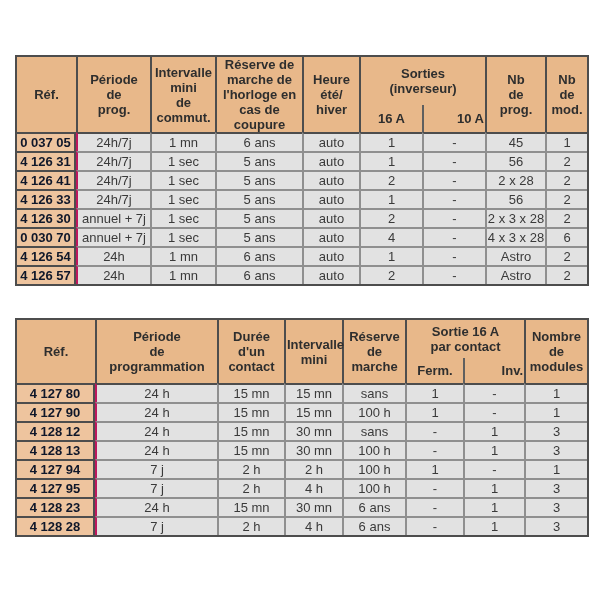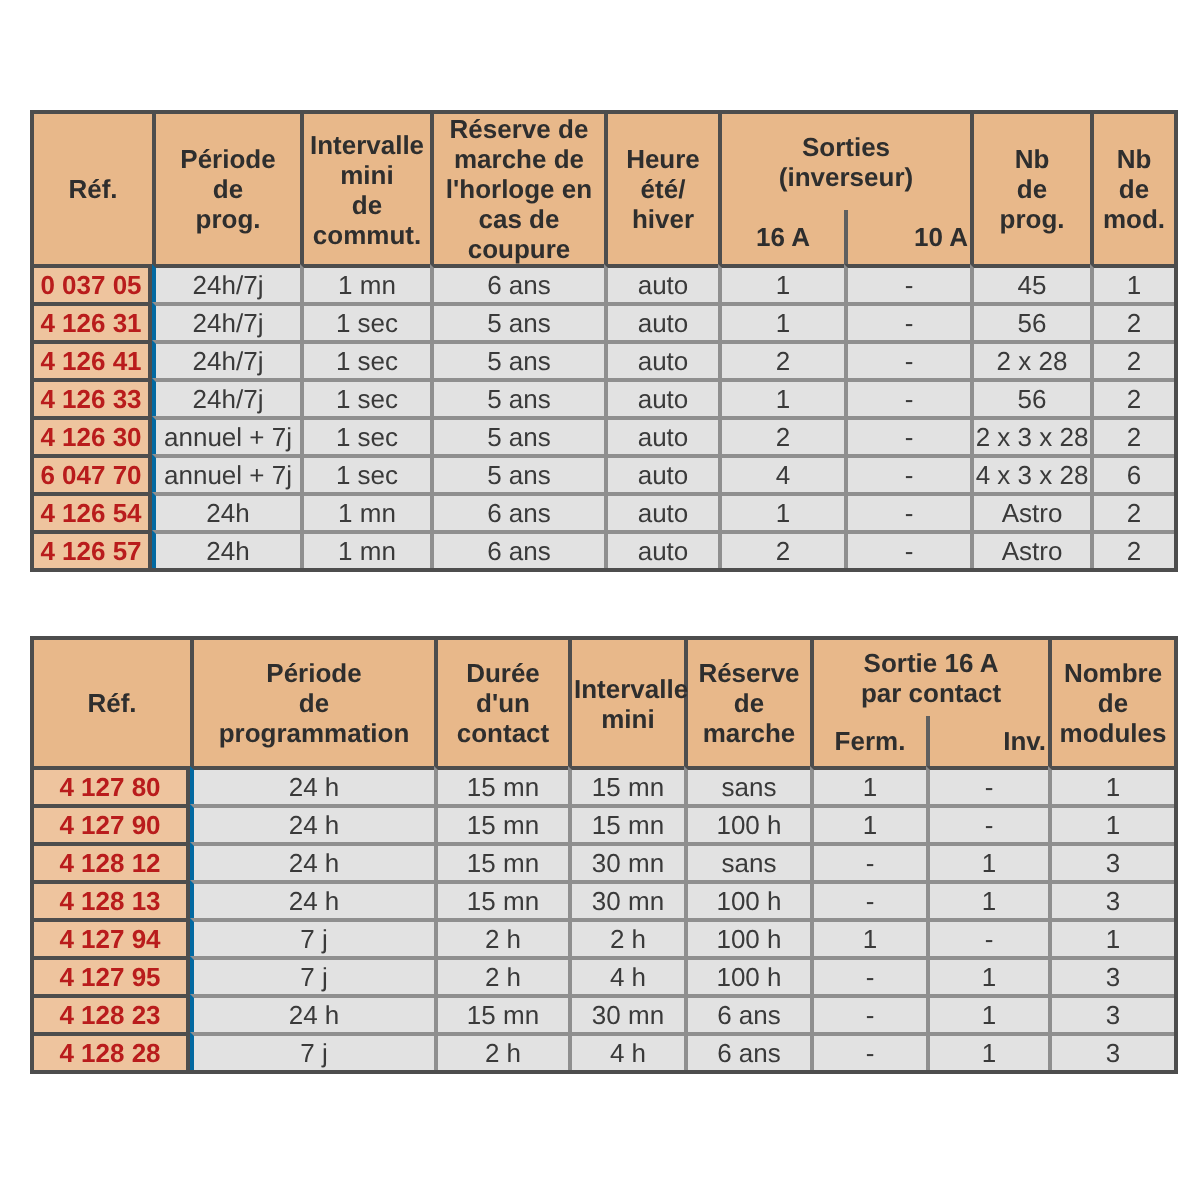--- a/index.html
+++ b/index.html
@@ -36,26 +36,26 @@
     height:17px; padding:0;
     background:#e2e2e2;
     font-size:13px; line-height:17px; color:#3a3a3a;
     text-align:center; vertical-align:middle;
     border-top:2px solid #8f8f8f;
     border-left:2px solid #8f8f8f;
     overflow:hidden; white-space:nowrap;
   }
   td.ref {
     background:#eec49e;
-    font-weight:bold; color:#b91c1c;
+    font-weight:bold; color:#0f172a;
     border-top:2px solid #4d4d4d;
     border-left:none;
     border-right:2px solid #4d4d4d;
   }
-  td.fd { border-left:2px solid #0369a1;margin-left:48px; }
+  td.fd { border-left:2px solid #be185d;margin-left:48px; }
   tbody tr:first-child td { border-top-color:#4d4d4d; }
   tbody tr:first-child td.ref { border-top-color:#4d4d4d; }
 </style>
 </head>
 <body>
 
 <table id="t1" class="tbl">
   <colgroup>
     <col style="width:59px">
       <col style="width:74px">
@@ -148,21 +148,21 @@
         <td class="fd">annuel + 7j</td>
         <td>1 sec</td>
         <td>5 ans</td>
         <td>auto</td>
         <td>2</td>
         <td>-</td>
         <td>2 x 3 x 28</td>
         <td>2</td>
       </tr>
       <tr>
-        <td class="ref">6 047 70</td>
+        <td class="ref">0 030 70</td>
         <td class="fd">annuel + 7j</td>
         <td>1 sec</td>
         <td>5 ans</td>
         <td>auto</td>
         <td>4</td>
         <td>-</td>
         <td>4 x 3 x 28</td>
         <td>6</td>
       </tr>
       <tr>

